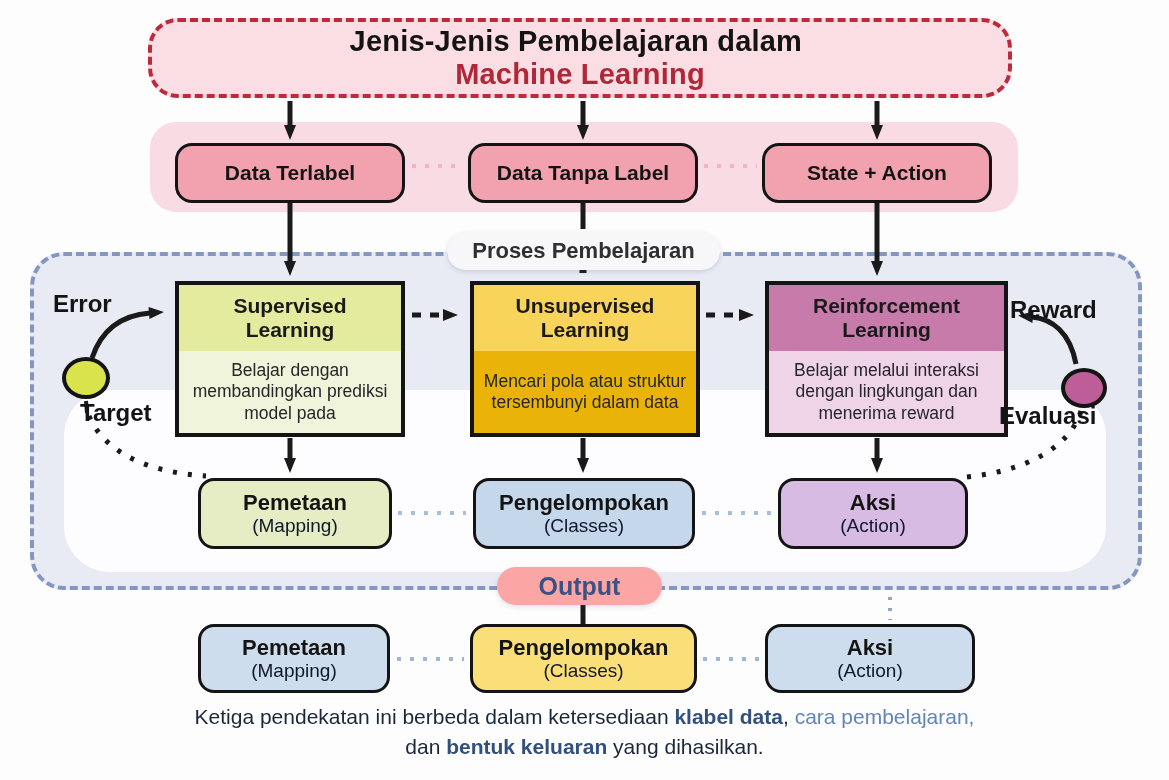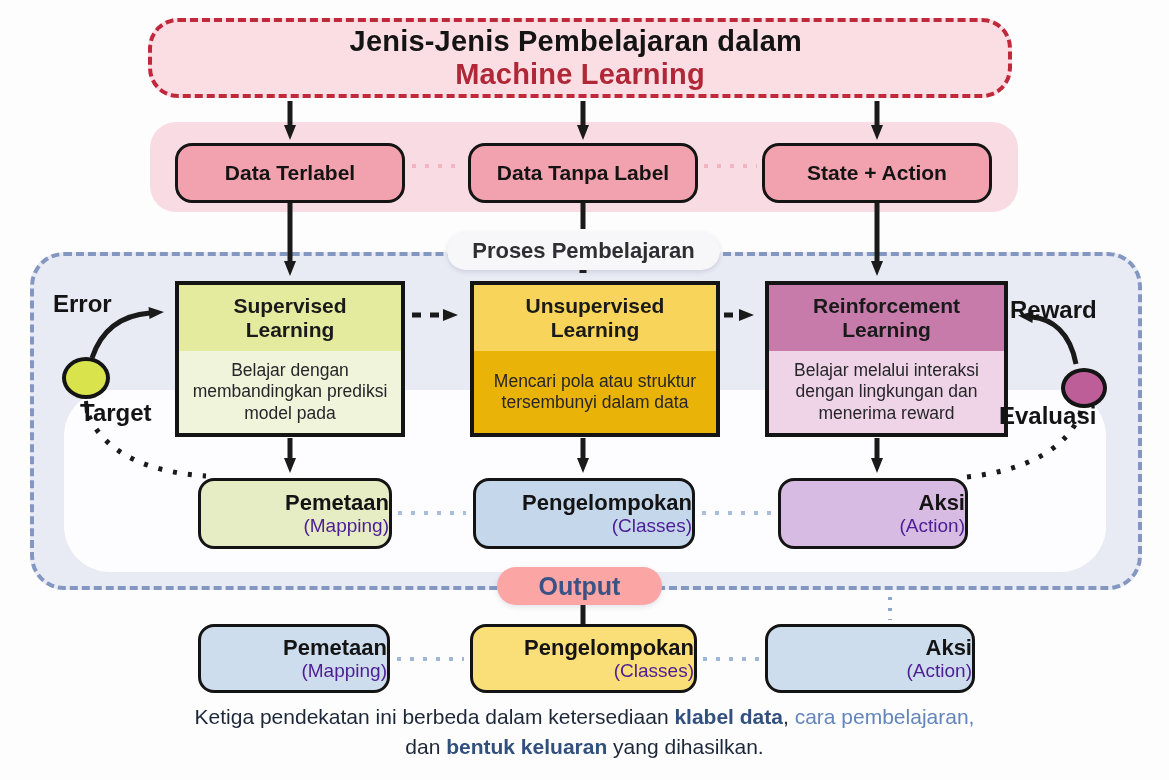--- a/index.html
+++ b/index.html
@@ -41,23 +41,23 @@
   .m-rei .method-head{background:#c77bab;} .m-rei .method-body{background:#efd4e8;}
 
   
   .side-label{font-weight:bold;font-size:24px;color:#141414;}
   .circle{border:4px solid #141414;border-radius:50%;}
   .circle-target{left:62px;top:357px;width:48px;height:42px;background:#d9e44c;}
   .circle-evaluasi{left:1061px;top:368px;width:46px;height:40px;background:#be5e99;}
 
   
   .out-box{border:3.5px solid #141414;border-radius:16px;display:flex;flex-direction:column;
-           align-items:flex-end;justify-content:center;text-align:center;line-height:1.15;}
+           align-items:center;justify-content:center;text-align:center;line-height:1.15;}
   .out-name{font-weight:bold;font-size:22px;color:#141414;}
-  .out-sub{font-size:19px;color:#4c1d95;}
+  .out-sub{font-size:19px;color:#0f172a;}
   .row-inner{top:478px;height:71px;}
   .row-bottom{top:624px;height:69px;}
   .bg-mapping{background:#e6ecc3;} .bg-classes{background:#c5d7eb;} .bg-action{background:#d7bbe3;}
   .bg-blue{background:#cedded;} .bg-yellow{background:#fadf78;}
 
   
   .caption{left:0;top:702px;width:1169px;text-align:center;font-size:21px;line-height:1.45;color:#1c2739;}
   .caption span{white-space:pre-wrap;}
   .cap-bold{font-weight:bold;color:#31507e;}
   .cap-light{color:#6285bb;}
@@ -132,21 +132,21 @@
   </div>
 
   <div class="abs pill pill-proses">
     <span>Proses Pembelajaran</span>
   </div>
 
   <div class="abs method-box m-sup" style="left:175px;width:230px;">
     <div class="method-head">Supervised Learning</div>
     <div class="method-body">Belajar dengan membandingkan prediksi model pada</div>
   </div>
-  <div class="abs method-box m-uns" style="left:470px;width:250px;justify-content:flex-end;">
+  <div class="abs method-box m-uns" style="left:470px;width:230px;justify-content:flex-end;">
     <div class="method-head">Unsupervised Learning</div>
     <div class="method-body">Mencari pola atau struktur tersembunyi dalam data</div>
   </div>
   <div class="abs method-box m-rei" style="left:765px;width:243px;">
     <div class="method-head">Reinforcement Learning</div>
     <div class="method-body">Belajar melalui interaksi dengan lingkungan dan menerima reward</div>
   </div>
 
   <div class="abs side-label" style="left:53px;top:290px;">Error</div>
   <div class="abs side-label" style="left:80px;top:399px;">Target</div>

